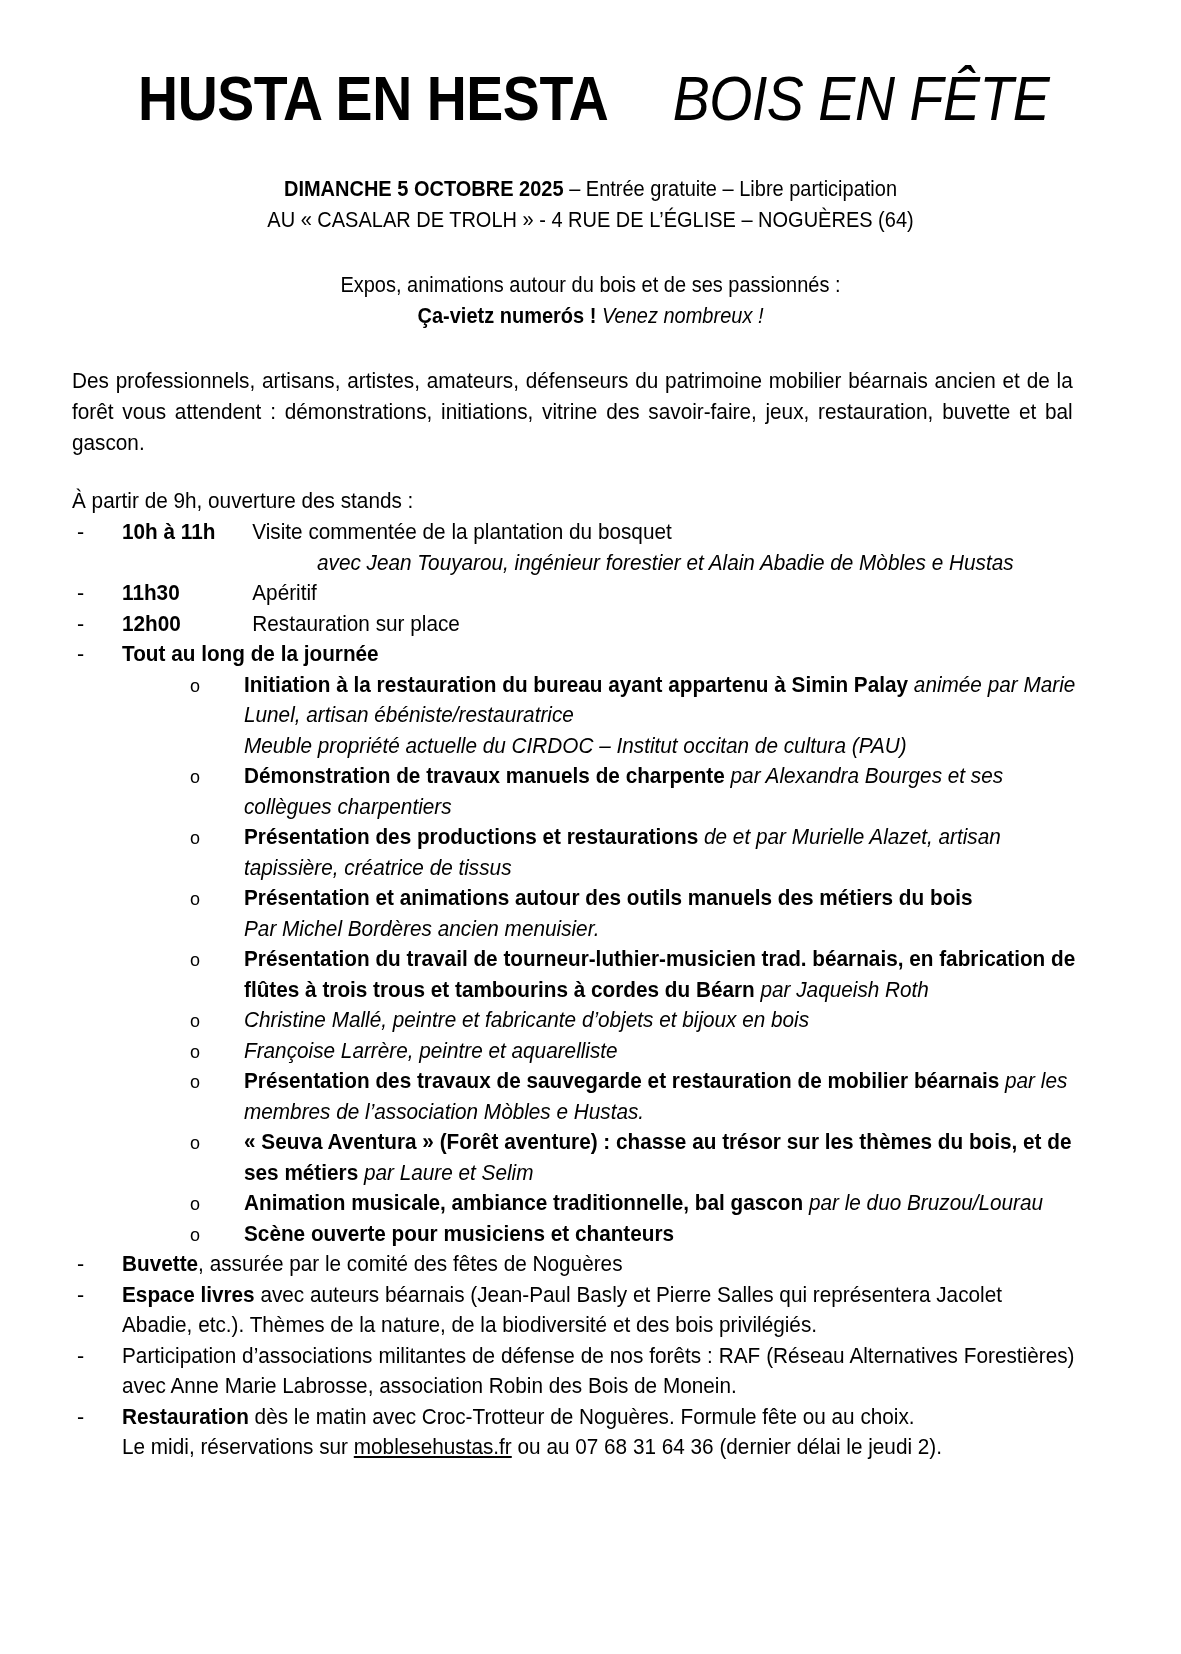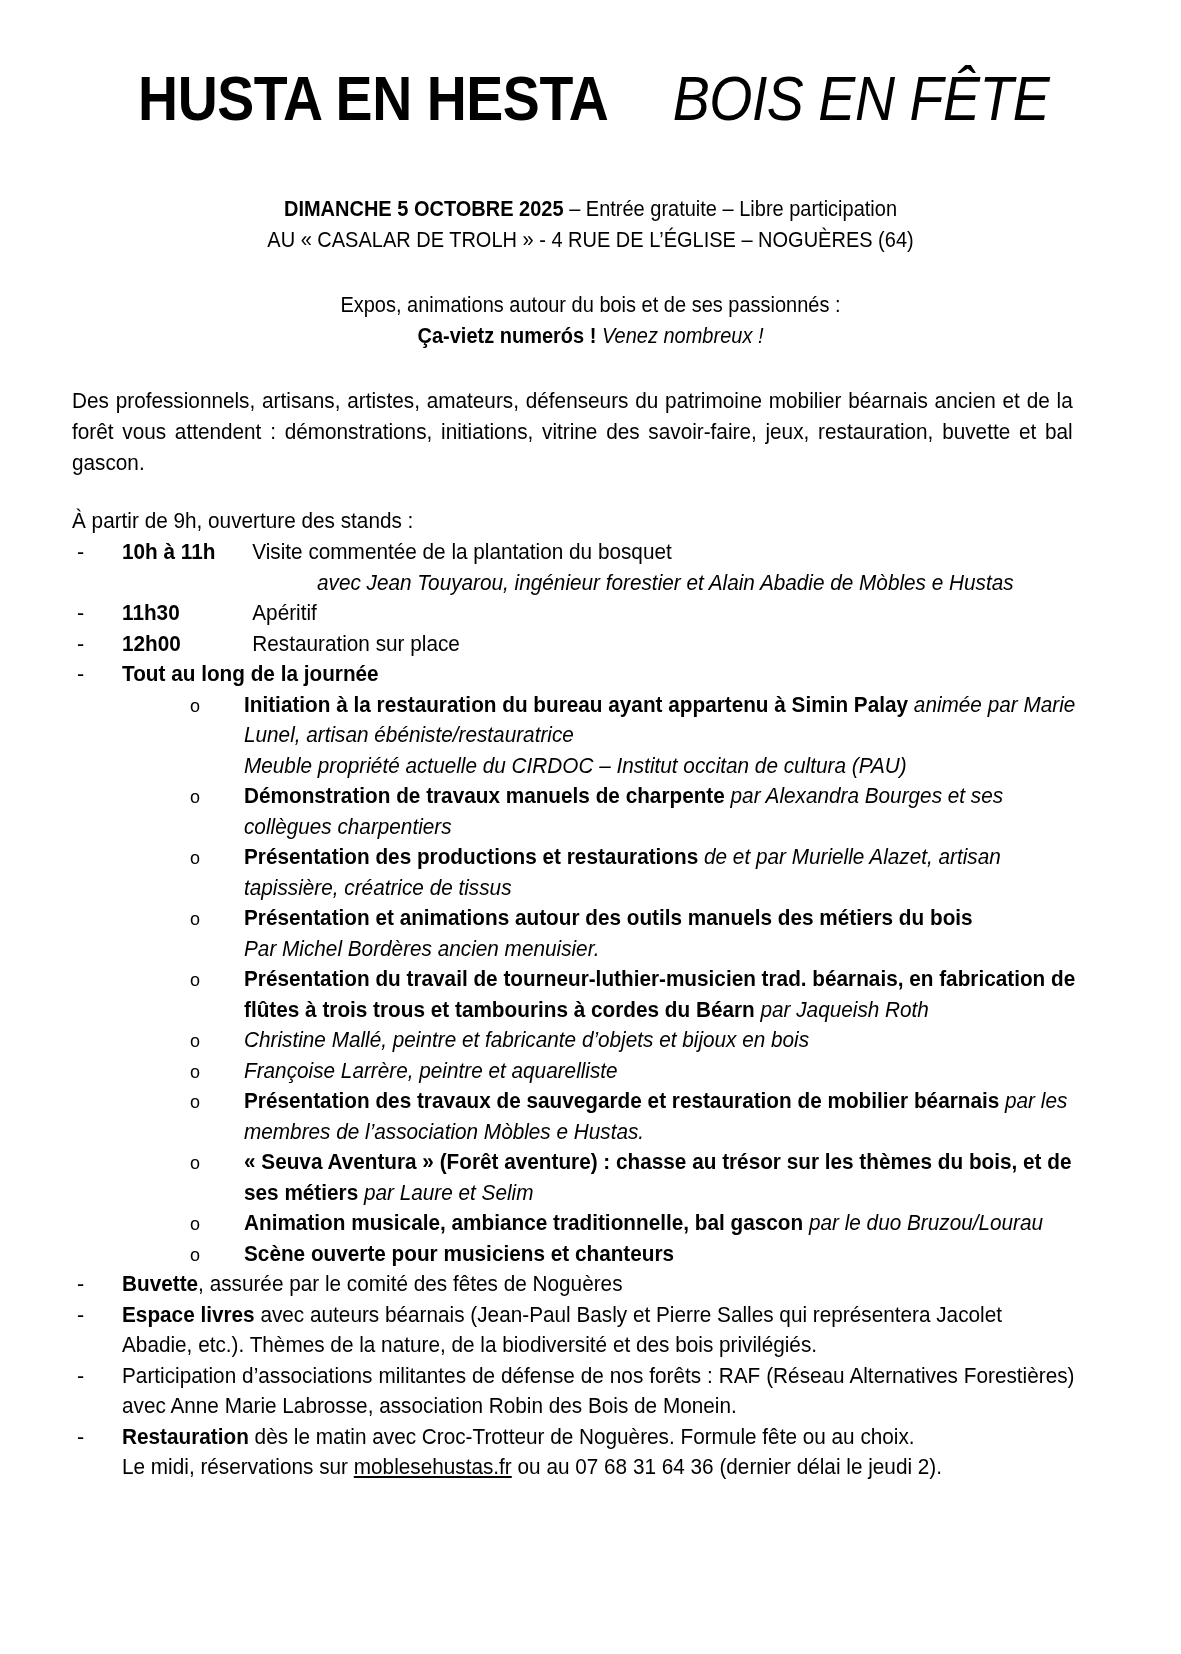--- a/index.html
+++ b/index.html
@@ -19,21 +19,21 @@
     position: relative;
     width: 1181px;
     height: 1654px;
     box-sizing: border-box;
     padding: 62px 72px 20px 72px;
   }
 
   
   .title-block {
     text-align: center;
-    margin: 0 0 60px 0;
+    margin: 0 0 40px 0;
     white-space: nowrap;
   }
   .title-main {
     font-size: 63px;
     font-weight: 700;
     letter-spacing: -0.5px;
     transform: scaleX(0.88);
     transform-origin: center;
     display: inline-block;
   }

